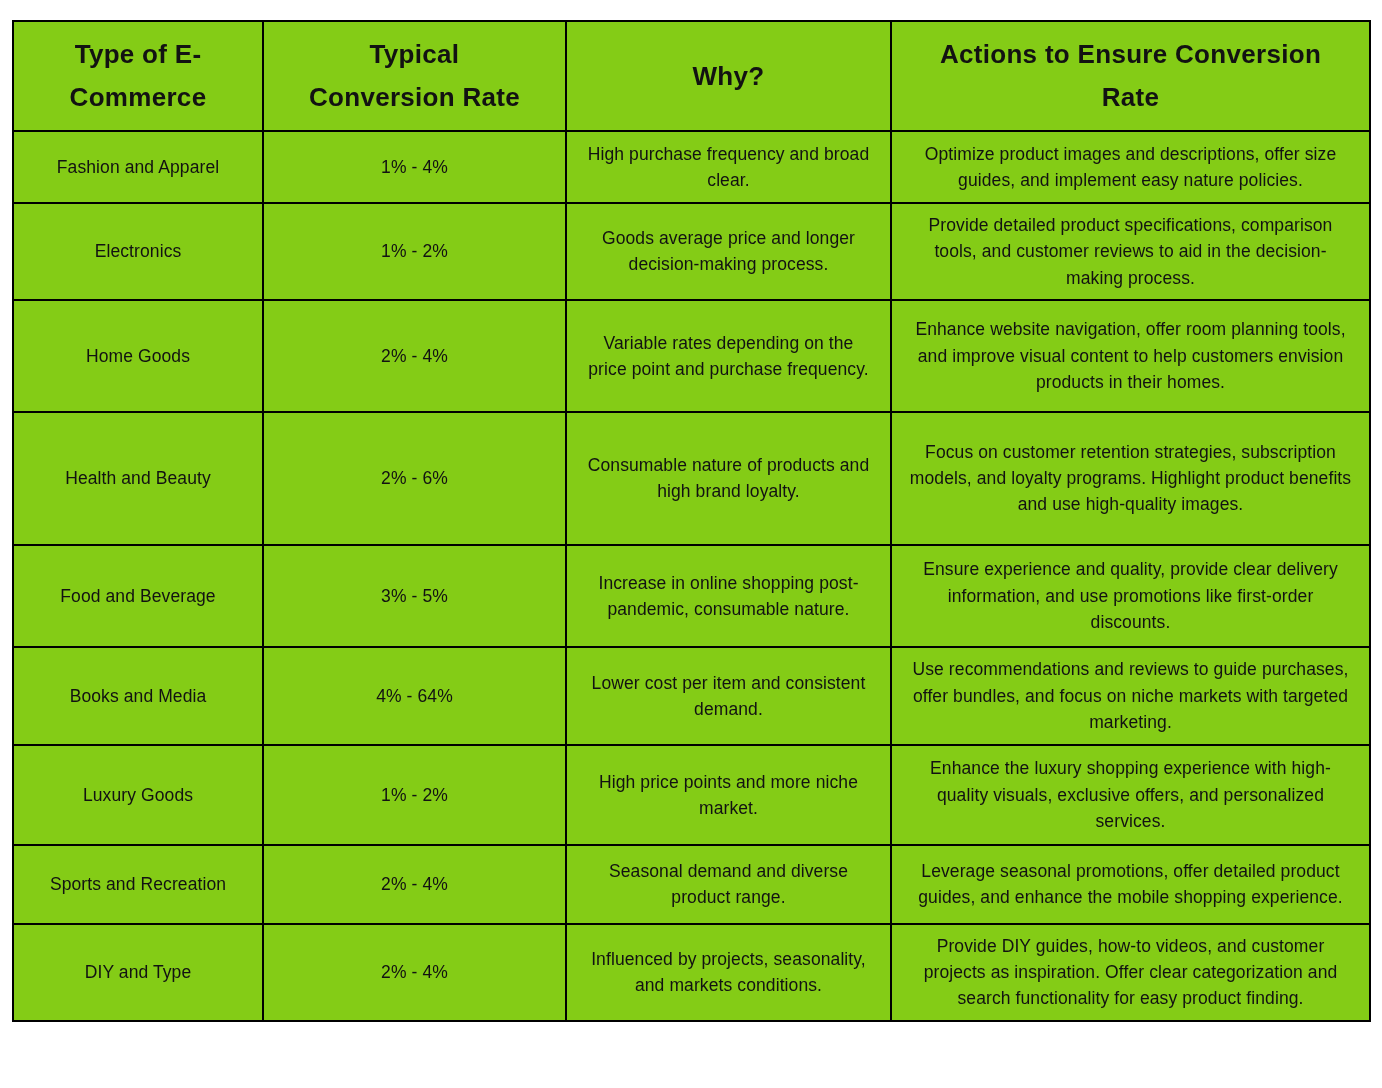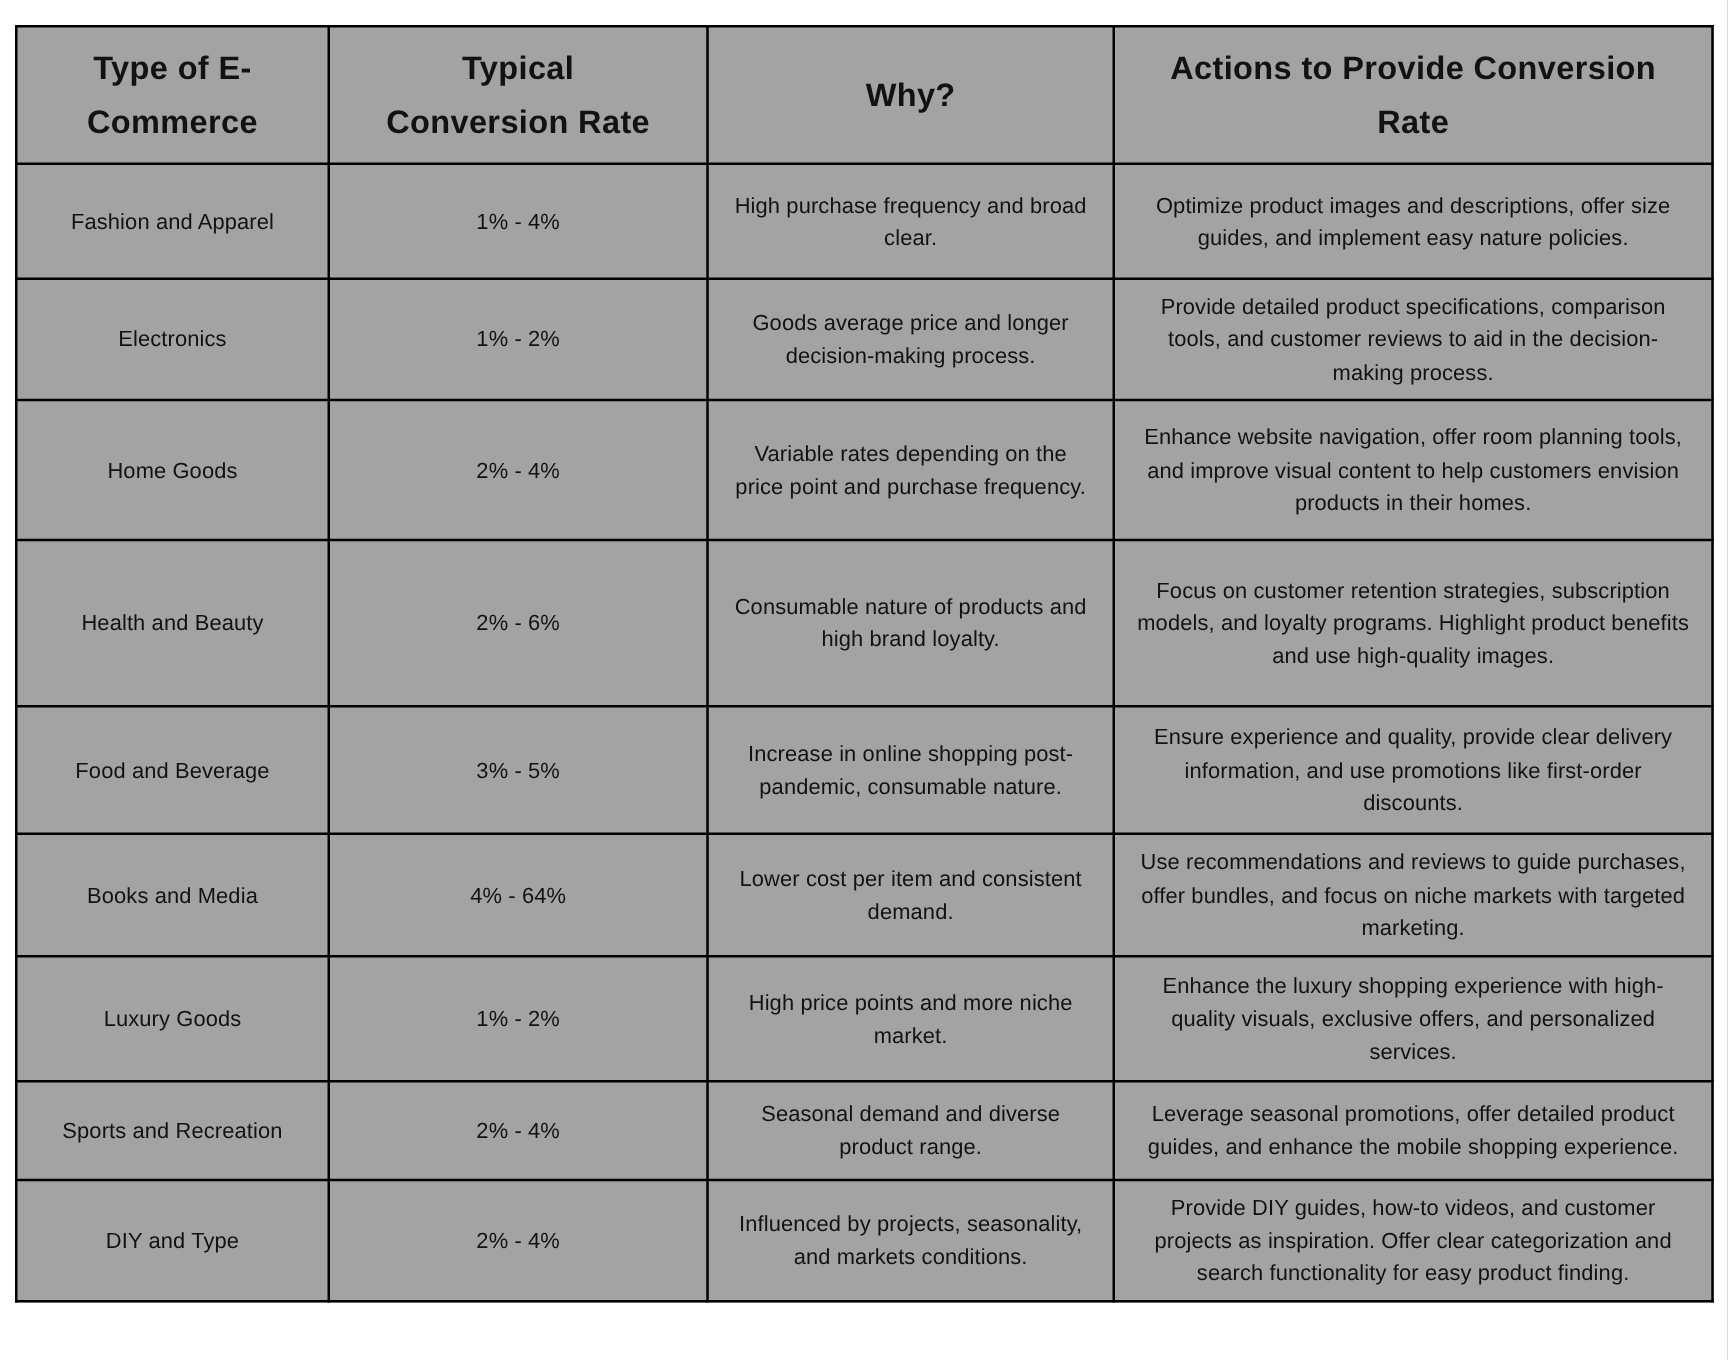--- a/index.html
+++ b/index.html
@@ -14,21 +14,21 @@
     width: 1382px;
     height: 1088px;
     background: #ffffff;
     box-sizing: border-box;
     padding: 20px 13px 17px 12px;
   }
   table.conv-table {
     border-collapse: collapse;
     table-layout: fixed;
     width: 1357px;
-    background: #a3a3a3;
+    background: #84cc16;
   }
   .conv-table th, .conv-table td {
     border: 2px solid #000000;
     text-align: center;
     vertical-align: middle;
     padding: 8px 16px;
     box-sizing: border-box;
     overflow: hidden;
   }
   .conv-table thead tr { height: 110px; }
@@ -46,21 +46,21 @@
     font-size: 17.5px;
     line-height: 1.5;
     letter-spacing: 0.1px;
   }
   
   col.c1 { width: 250px; }
   col.c2 { width: 303px; }
   col.c3 { width: 325px; }
   col.c4 { width: 479px; }
   
-  tbody tr:nth-child(1) { height: 92px; }
+  tbody tr:nth-child(1) { height: 72px; }
   tbody tr:nth-child(2) { height: 95px;  }
   tbody tr:nth-child(3) { height: 112px; }
   tbody tr:nth-child(4) { height: 133px; }
   tbody tr:nth-child(5) { height: 102px; }
   tbody tr:nth-child(6) { height: 98px;  }
   tbody tr:nth-child(7) { height: 100px; }
   tbody tr:nth-child(8) { height: 79px; }
   tbody tr:nth-child(9) { height: 96px;  }
 </style>
 </head>
@@ -72,21 +72,21 @@
       <col class="c1">
         <col class="c2">
         <col class="c3">
         <col class="c4">
     </colgroup>
     <thead>
       <tr>
         <th class="col-type"><span class="hwrap">Type of E-Commerce</span></th>
         <th class="col-rate"><span class="hwrap">Typical Conversion Rate</span></th>
         <th class="col-why"><span class="hwrap">Why?</span></th>
-        <th class="col-actions"><span class="hwrap">Actions to Provide Conversion Rate</span></th>
+        <th class="col-actions"><span class="hwrap">Actions to Ensure Conversion Rate</span></th>
       </tr>
     </thead>
     <tbody>
       <tr>
         <td>Fashion and Apparel</td>
         <td>1% - 4%</td>
         <td>High purchase frequency and broad clear.</td>
         <td>Optimize product images and descriptions, offer size guides, and implement easy nature policies.</td>
       </tr>
       <tr>

